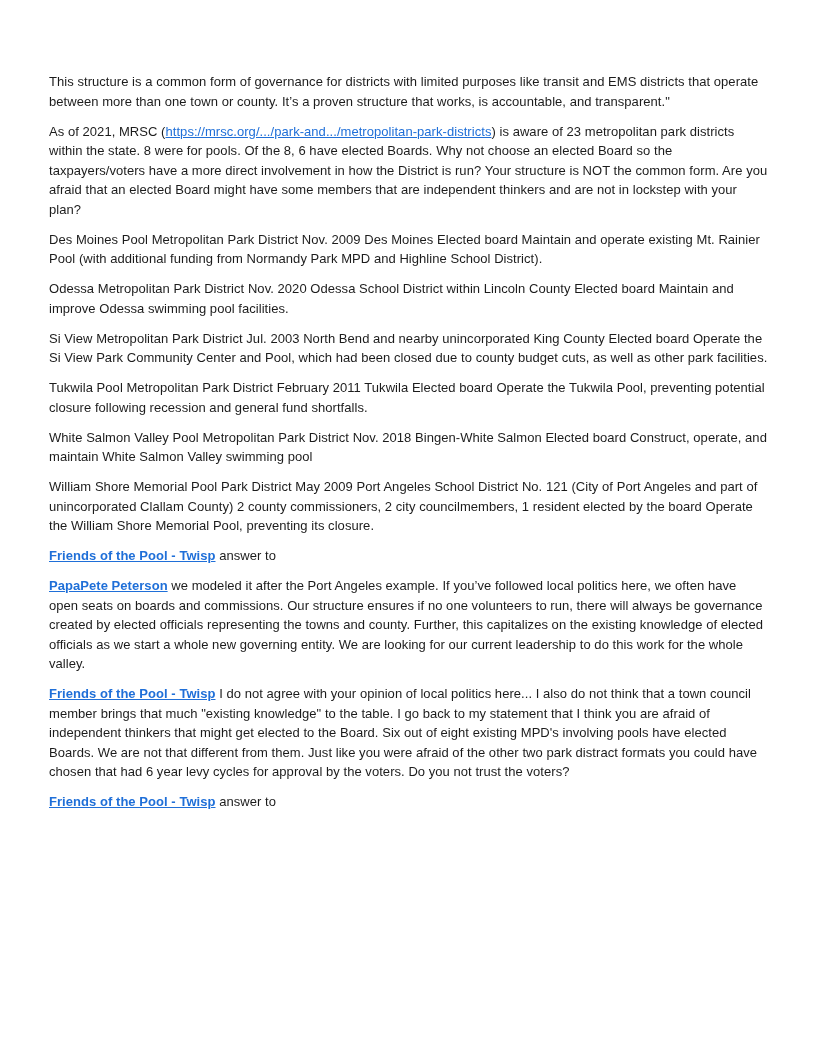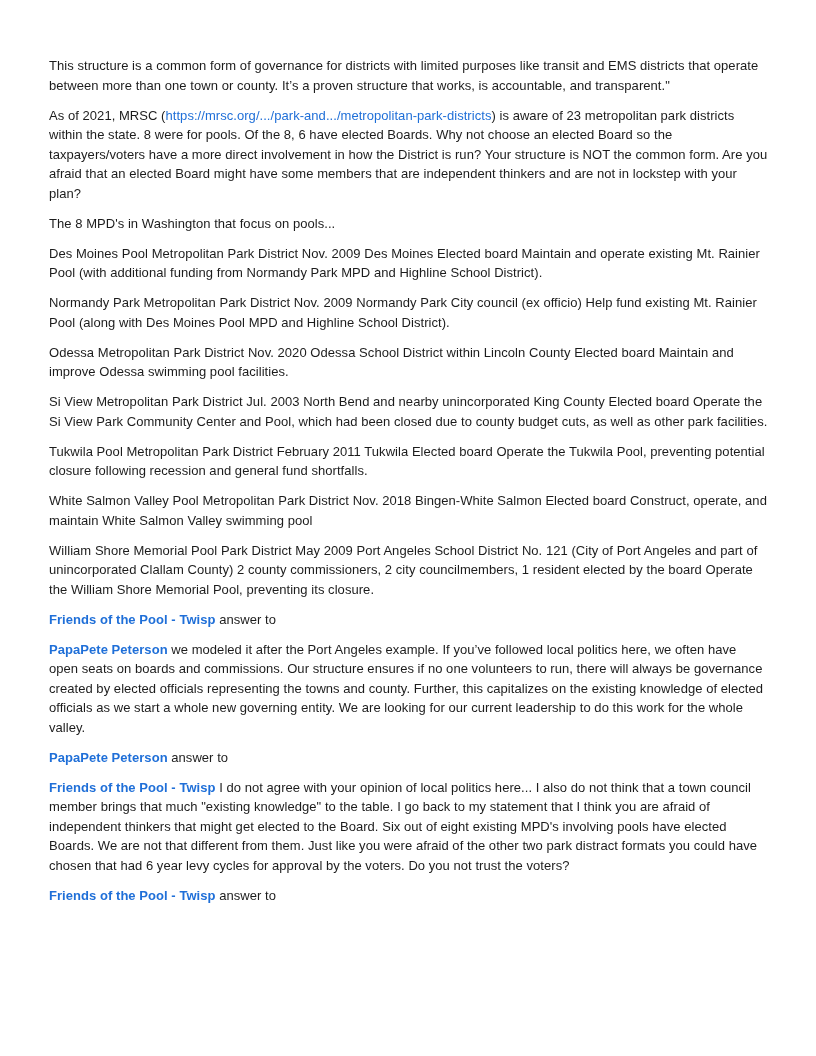--- a/index.html
+++ b/index.html
@@ -10,52 +10,50 @@
   .page {
     position: relative;
     width: 816px;
     height: 1056px;
     background: #ffffff;
     overflow: hidden;
     box-sizing: border-box;
   }
   .doc {
     box-sizing: border-box;
-    padding: 56px 48px 0 49px;
+    padding: 72px 48px 0 49px;
     font-family: "Liberation Sans", sans-serif;
     font-size: 13px;
     line-height: 19.5px;
     color: #1c1c1c;
     letter-spacing: 0.05px;
   }
   .doc p {
     margin: 0 0 10.5px 0;
   }
   .doc a {
     color: #1f6fd8;
+    text-decoration: underline;
     cursor: pointer;
   }
   .doc a.bold {
     font-weight: bold;
   }
 </style>
 </head>
 <body>
 
 <div class="page">
   <main class="doc" id="doc-body" style="color: rgb(28, 28, 28);">
       <p><span>This structure is a common form of governance for districts with limited purposes like transit and EMS districts that operate between more than one town or county. It’s a proven structure that works, is accountable, and transparent."</span></p>
       <p><span>As of 2021, MRSC (</span><a style="color: rgb(31, 111, 216);">https://mrsc.org/.../park-and.../metropolitan-park-districts</a><span>) is aware of 23 metropolitan park districts within the state. 8 were for pools. Of the 8, 6 have elected Boards. Why not choose an elected Board so the taxpayers/voters have a more direct involvement in how the District is run? Your structure is NOT the common form. Are you afraid that an elected Board might have some members that are independent thinkers and are not in lockstep with your plan?</span></p>
-      <p><span>The 8 MPD's in Washington that focus on pools...</span></p>
       <p><span>Des Moines Pool Metropolitan Park District Nov. 2009 Des Moines Elected board Maintain and operate existing Mt. Rainier Pool (with additional funding from Normandy Park MPD and Highline School District).</span></p>
-      <p><span>Normandy Park Metropolitan Park District Nov. 2009 Normandy Park City council (ex officio) Help fund existing Mt. Rainier Pool (along with Des Moines Pool MPD and Highline School District).</span></p>
       <p><span>Odessa Metropolitan Park District Nov. 2020 Odessa School District within Lincoln County Elected board Maintain and improve Odessa swimming pool facilities.</span></p>
       <p><span>Si View Metropolitan Park District Jul. 2003 North Bend and nearby unincorporated King County Elected board Operate the Si View Park Community Center and Pool, which had been closed due to county budget cuts, as well as other park facilities.</span></p>
       <p><span>Tukwila Pool Metropolitan Park District February 2011 Tukwila Elected board Operate the Tukwila Pool, preventing potential closure following recession and general fund shortfalls.</span></p>
       <p><span>White Salmon Valley Pool Metropolitan Park District Nov. 2018 Bingen-White Salmon Elected board Construct, operate, and maintain White Salmon Valley swimming pool</span></p>
       <p><span>William Shore Memorial Pool Park District May 2009 Port Angeles School District No. 121 (City of Port Angeles and part of unincorporated Clallam County) 2 county commissioners, 2 city councilmembers, 1 resident elected by the board Operate the William Shore Memorial Pool, preventing its closure.</span></p>
       <p><a class="bold" style="color: rgb(31, 111, 216);">Friends of the Pool - Twisp</a><span> answer to</span></p>
       <p><a class="bold" style="color: rgb(31, 111, 216);">PapaPete Peterson</a><span> we modeled it after the Port Angeles example. If you’ve followed local politics here, we often have open seats on boards and commissions. Our structure ensures if no one volunteers to run, there will always be governance created by elected officials representing the towns and county. Further, this capitalizes on the existing knowledge of elected officials as we start a whole new governing entity. We are looking for our current leadership to do this work for the whole valley.</span></p>
-      <p><a class="bold" style="color: rgb(31, 111, 216);">PapaPete Peterson</a><span> answer to</span></p>
       <p><a class="bold" style="color: rgb(31, 111, 216);">Friends of the Pool - Twisp</a><span> I do not agree with your opinion of local politics here... I also do not think that a town council member brings that much "existing knowledge" to the table. I go back to my statement that I think you are afraid of independent thinkers that might get elected to the Board. Six out of eight existing MPD's involving pools have elected Boards. We are not that different from them. Just like you were afraid of the other two park distract formats you could have chosen that had 6 year levy cycles for approval by the voters. Do you not trust the voters?</span></p>
       <p><a class="bold" style="color: rgb(31, 111, 216);">Friends of the Pool - Twisp</a><span> answer to</span></p>
     </main>
 </div>
 
 </body></html>

